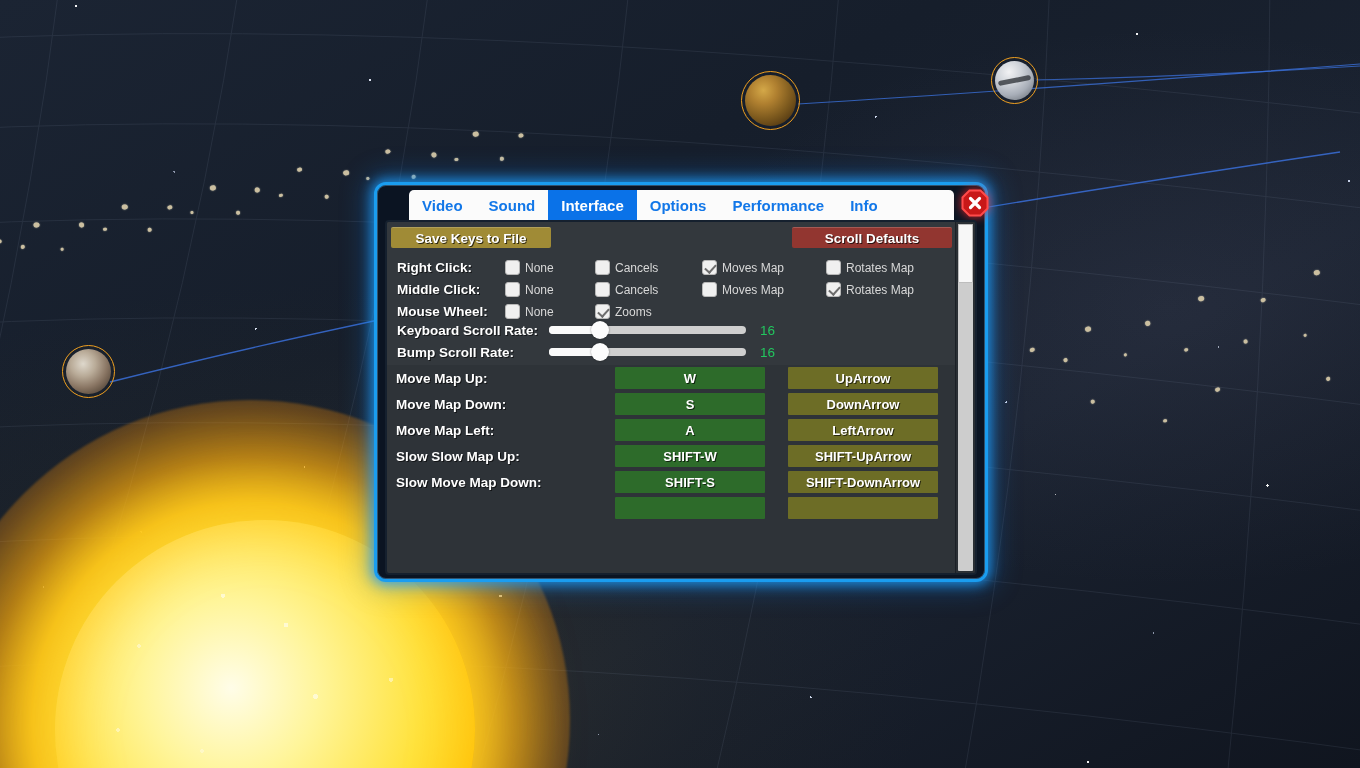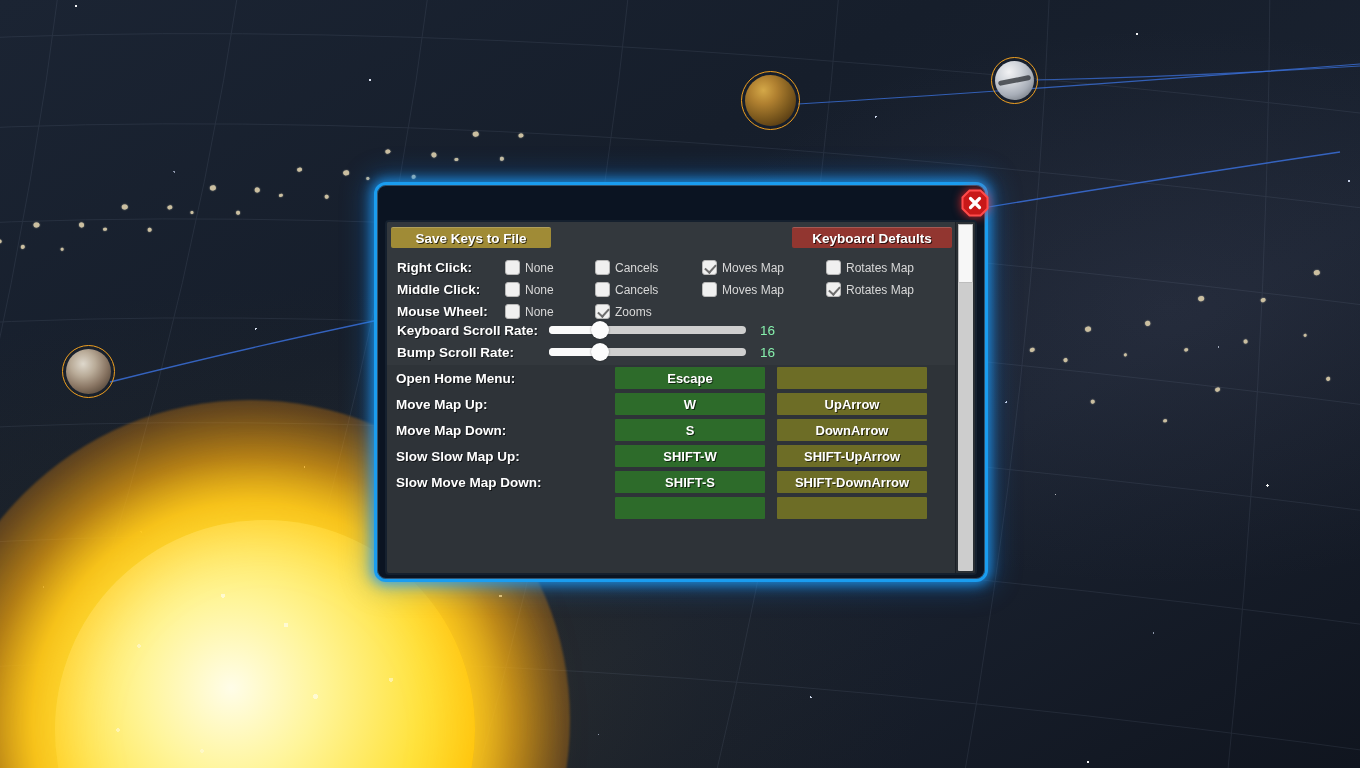--- a/index.html
+++ b/index.html
@@ -285,21 +285,21 @@
     position: absolute;
     top: -5px;
     width: 18px; height: 18px;
     background: #fcfcfc;
     border-radius: 50%;
     box-shadow: 0 0 2px rgba(0,0,0,.45);
     transform: translateX(-9px);
   }
   .slider-val {
     margin-left: 14px;
-    color: #86efac;
+    color: #22c55e;
     font-size: 13.5px;
     font-weight: normal;
   }
 
   
   #keytable-head {
     display: flex;
     height: 22px;
     align-items: center;
     background: #2e3338;
@@ -330,21 +330,21 @@
     width: 150px; height: 22px;
     display: flex; align-items: center; justify-content: center;
     color: #ffffff;
     font-weight: bold;
     font-size: 13px;
     cursor: pointer;
     text-shadow: 1px 1px 0 rgba(0,0,0,.65);
     border-radius: 1px;
   }
   .key-cell.primary { background: #2d6b2a; }
-  .key-cell.alternate { background: #6d6d26; margin-left: 12px; }
+  .key-cell.alternate { background: #6d6d26; margin-left: 23px; }
 
   
   #scroll-col {
     flex: none;
     width: 20px;
     background: #2a2f34;
     border-left: 1px solid #1b2026;
     padding: 2px;
   }
   #scroll-track {
@@ -459,36 +459,44 @@
   </div>
 
   <div class="planet" style="left:995px;top:61px;width:39px;height:39px;
               background:radial-gradient(circle at 36% 28%, #f2f2f4 0%, #d0d4da 32%, #a8aeb8 62%, #70767e 90%, #464c54 100%);">
     <span class="ring"></span>
     <span style="position:absolute;left:8%;top:44%;width:84%;height:5px;background:rgba(40,44,50,.75);border-radius:3px;transform:rotate(-11deg);"></span>
   </div>
 
   <div id="dialog">
 
+    <div id="tabbar">
+      <div class="tab">Video</div>
+      <div class="tab">Sound</div>
+      <div class="tab active">Interface</div>
+      <div class="tab">Options</div>
+      <div class="tab">Performance</div>
+      <div class="tab">Info</div>
+    </div>
 
     <div id="close-btn">
       <svg width="28" height="28" viewBox="0 0 28 28">
         <polygon points="8.5,1.5 19.5,1.5 26.5,8.5 26.5,19.5 19.5,26.5 8.5,26.5 1.5,19.5 1.5,8.5" fill="#c81818" stroke="#ff4a4a" stroke-width="2"></polygon>
         <path d="M 9.5 9.5 L 18.5 18.5 M 18.5 9.5 L 9.5 18.5" stroke="#ffffff" stroke-width="3.2" stroke-linecap="round"></path>
       </svg>
     </div>
 
     <div id="panel">
       <div id="panel-inner">
 
         <div id="settings-top">
 
           <div class="btn-row">
             <div class="push-btn" id="save-keys">Save Keys to File</div>
-            <div class="push-btn" id="restore-defaults">Keyboard Defaults</div>
+            <div class="push-btn" id="restore-defaults">Scroll Defaults</div>
           </div>
 
           <div class="opt-row">
             <span class="opt-label">Right Click:</span>
             <span class="cb-group" style="width:90px">
               <span class="cb-box"></span>
               <span class="cb-text">None</span>
             </span>
             <span class="cb-group" style="width:107px">
               <span class="cb-box"></span>
@@ -551,39 +559,39 @@
               <span class="fill" style="width:26%"></span>
               <span class="thumb" style="left:26%"></span>
             </span>
             <span class="slider-val">16</span>
           </div>
         </div>
 
 
         <div id="keytable">
 
-          <div class="kt-row">
-            <span class="kt-name">Open Home Menu:</span>
-            <span class="key-cell primary">Escape</span>
-            <span class="key-cell alternate"></span>
-          </div>
 
           <div class="kt-row">
             <span class="kt-name">Move Map Up:</span>
             <span class="key-cell primary">W</span>
             <span class="key-cell alternate">UpArrow</span>
           </div>
 
           <div class="kt-row">
             <span class="kt-name">Move Map Down:</span>
             <span class="key-cell primary">S</span>
             <span class="key-cell alternate">DownArrow</span>
           </div>
 
 
+          <div class="kt-row">
+            <span class="kt-name">Move Map Left:</span>
+            <span class="key-cell primary">A</span>
+            <span class="key-cell alternate">LeftArrow</span>
+          </div>
 
           <div class="kt-row">
             <span class="kt-name">Slow Slow Map Up:</span>
             <span class="key-cell primary">SHIFT-W</span>
             <span class="key-cell alternate">SHIFT-UpArrow</span>
           </div>
 
           <div class="kt-row">
             <span class="kt-name">Slow Move Map Down:</span>
             <span class="key-cell primary">SHIFT-S</span>

